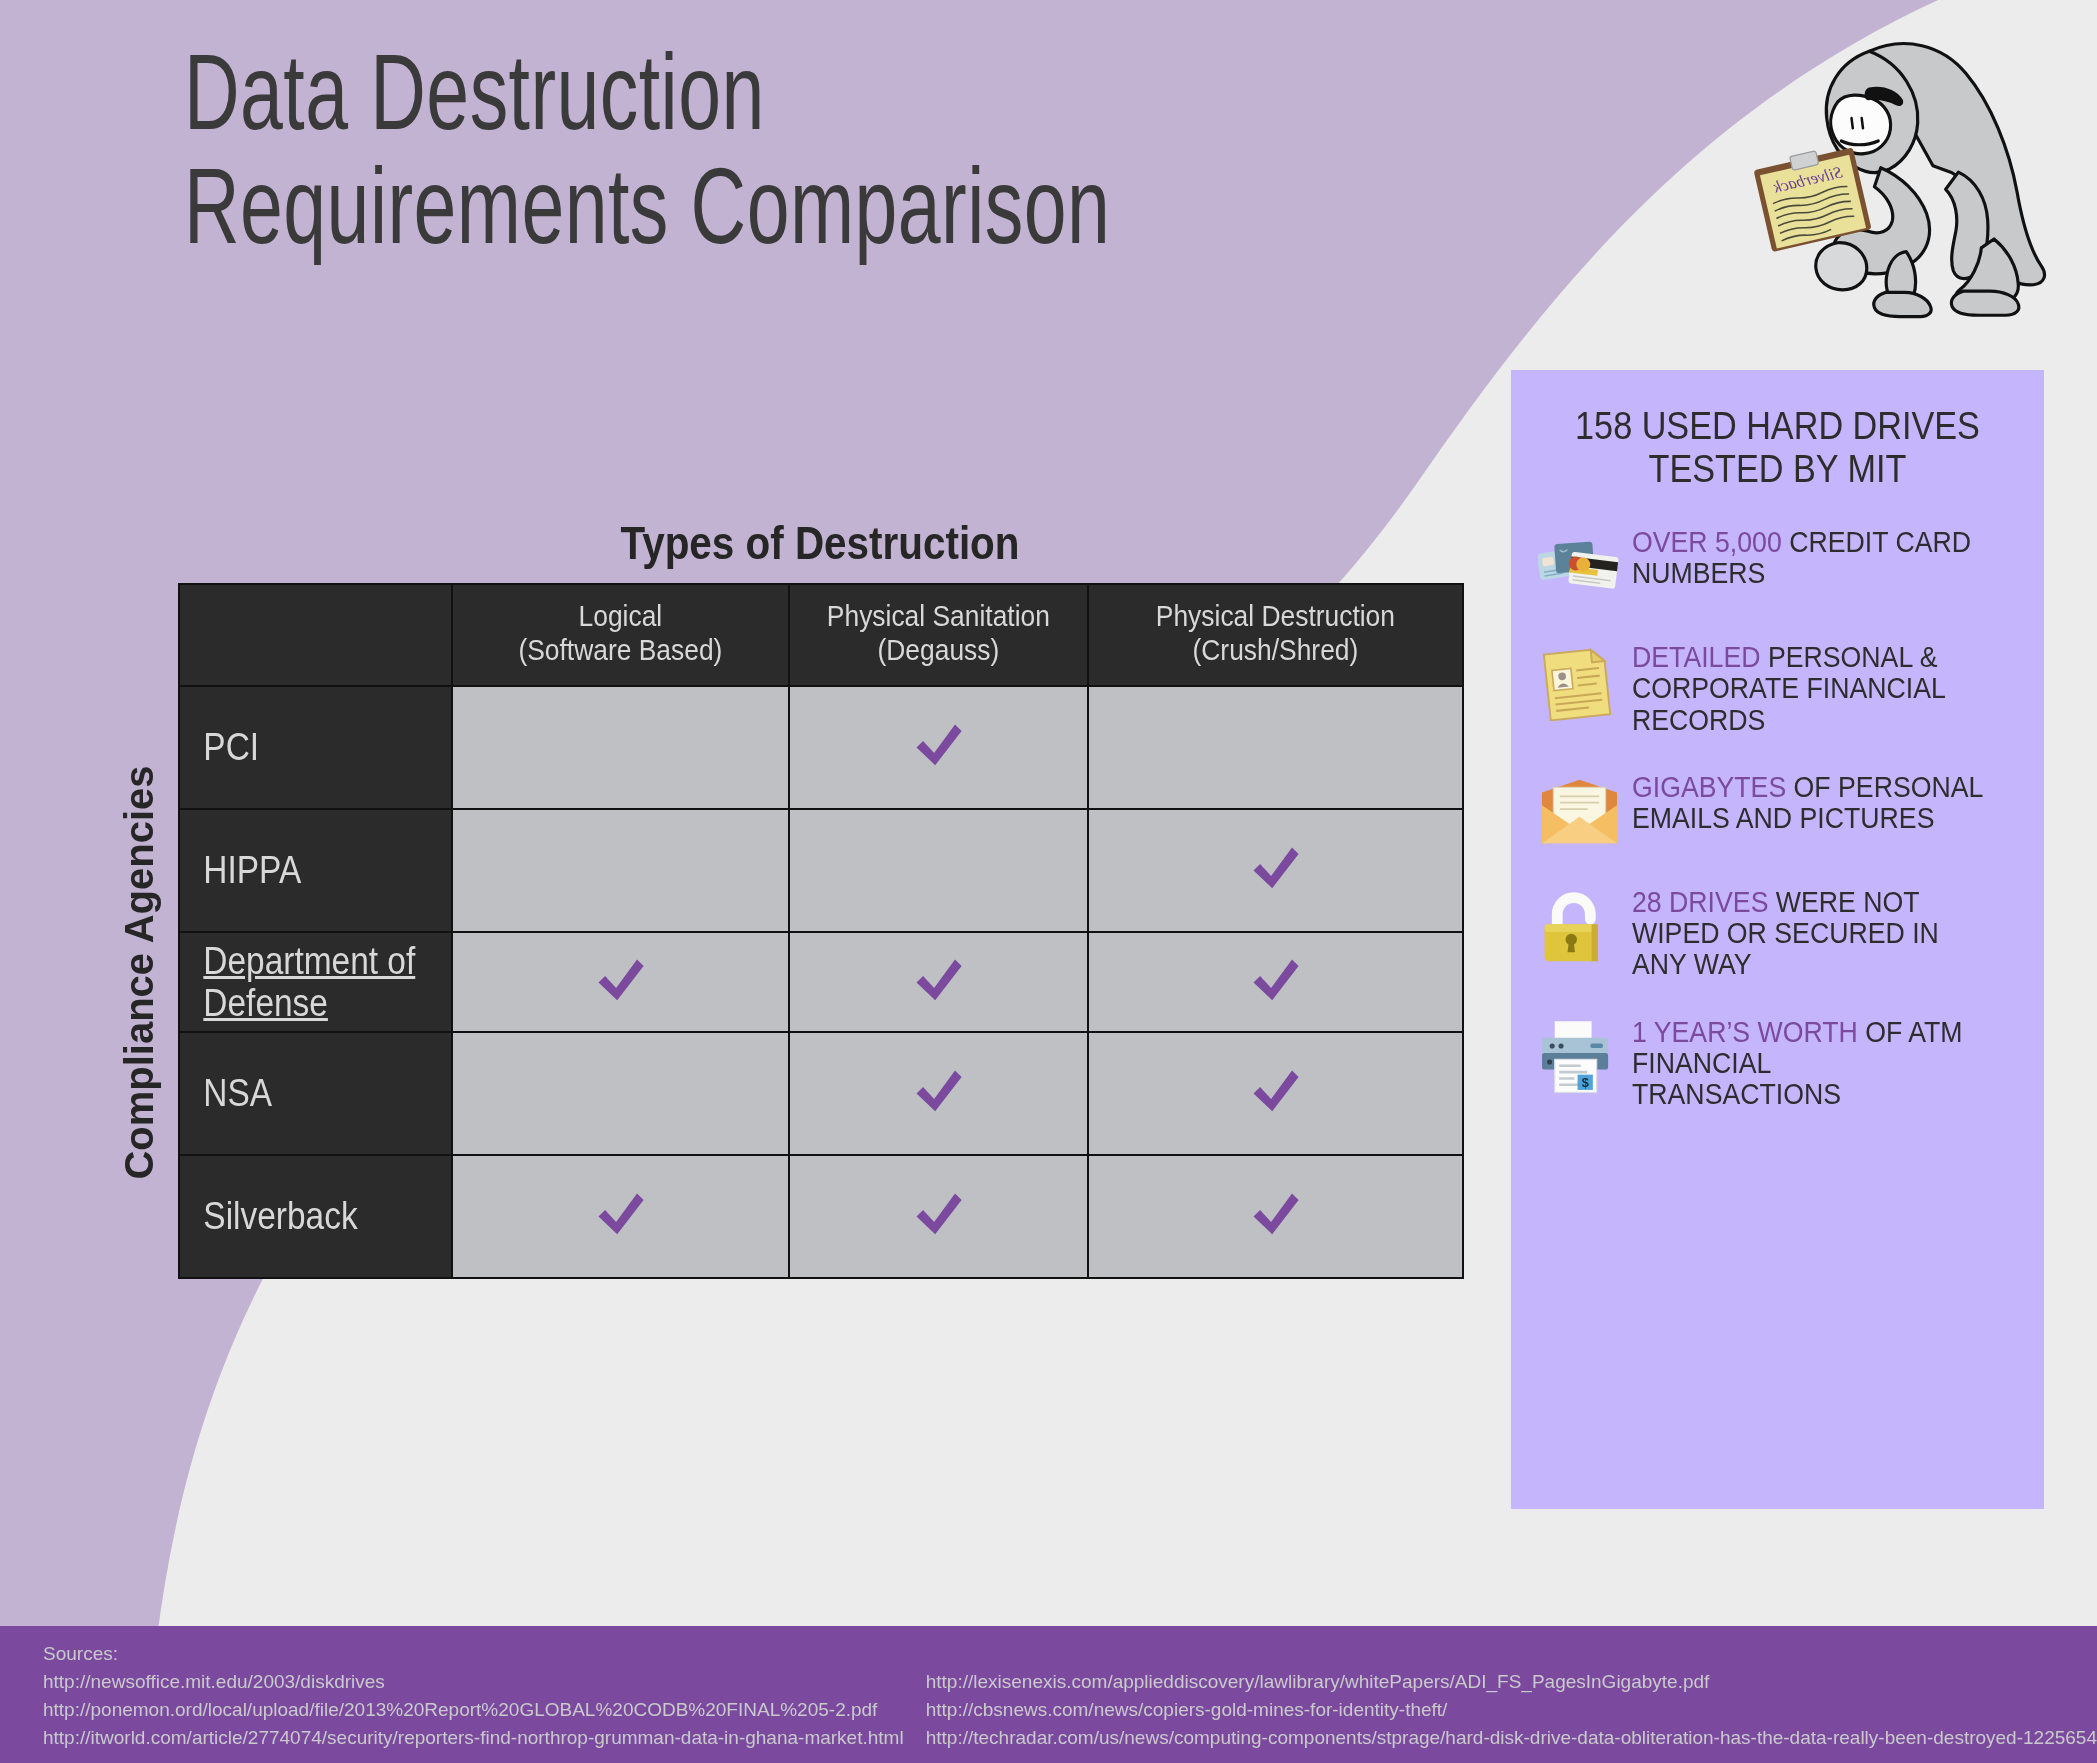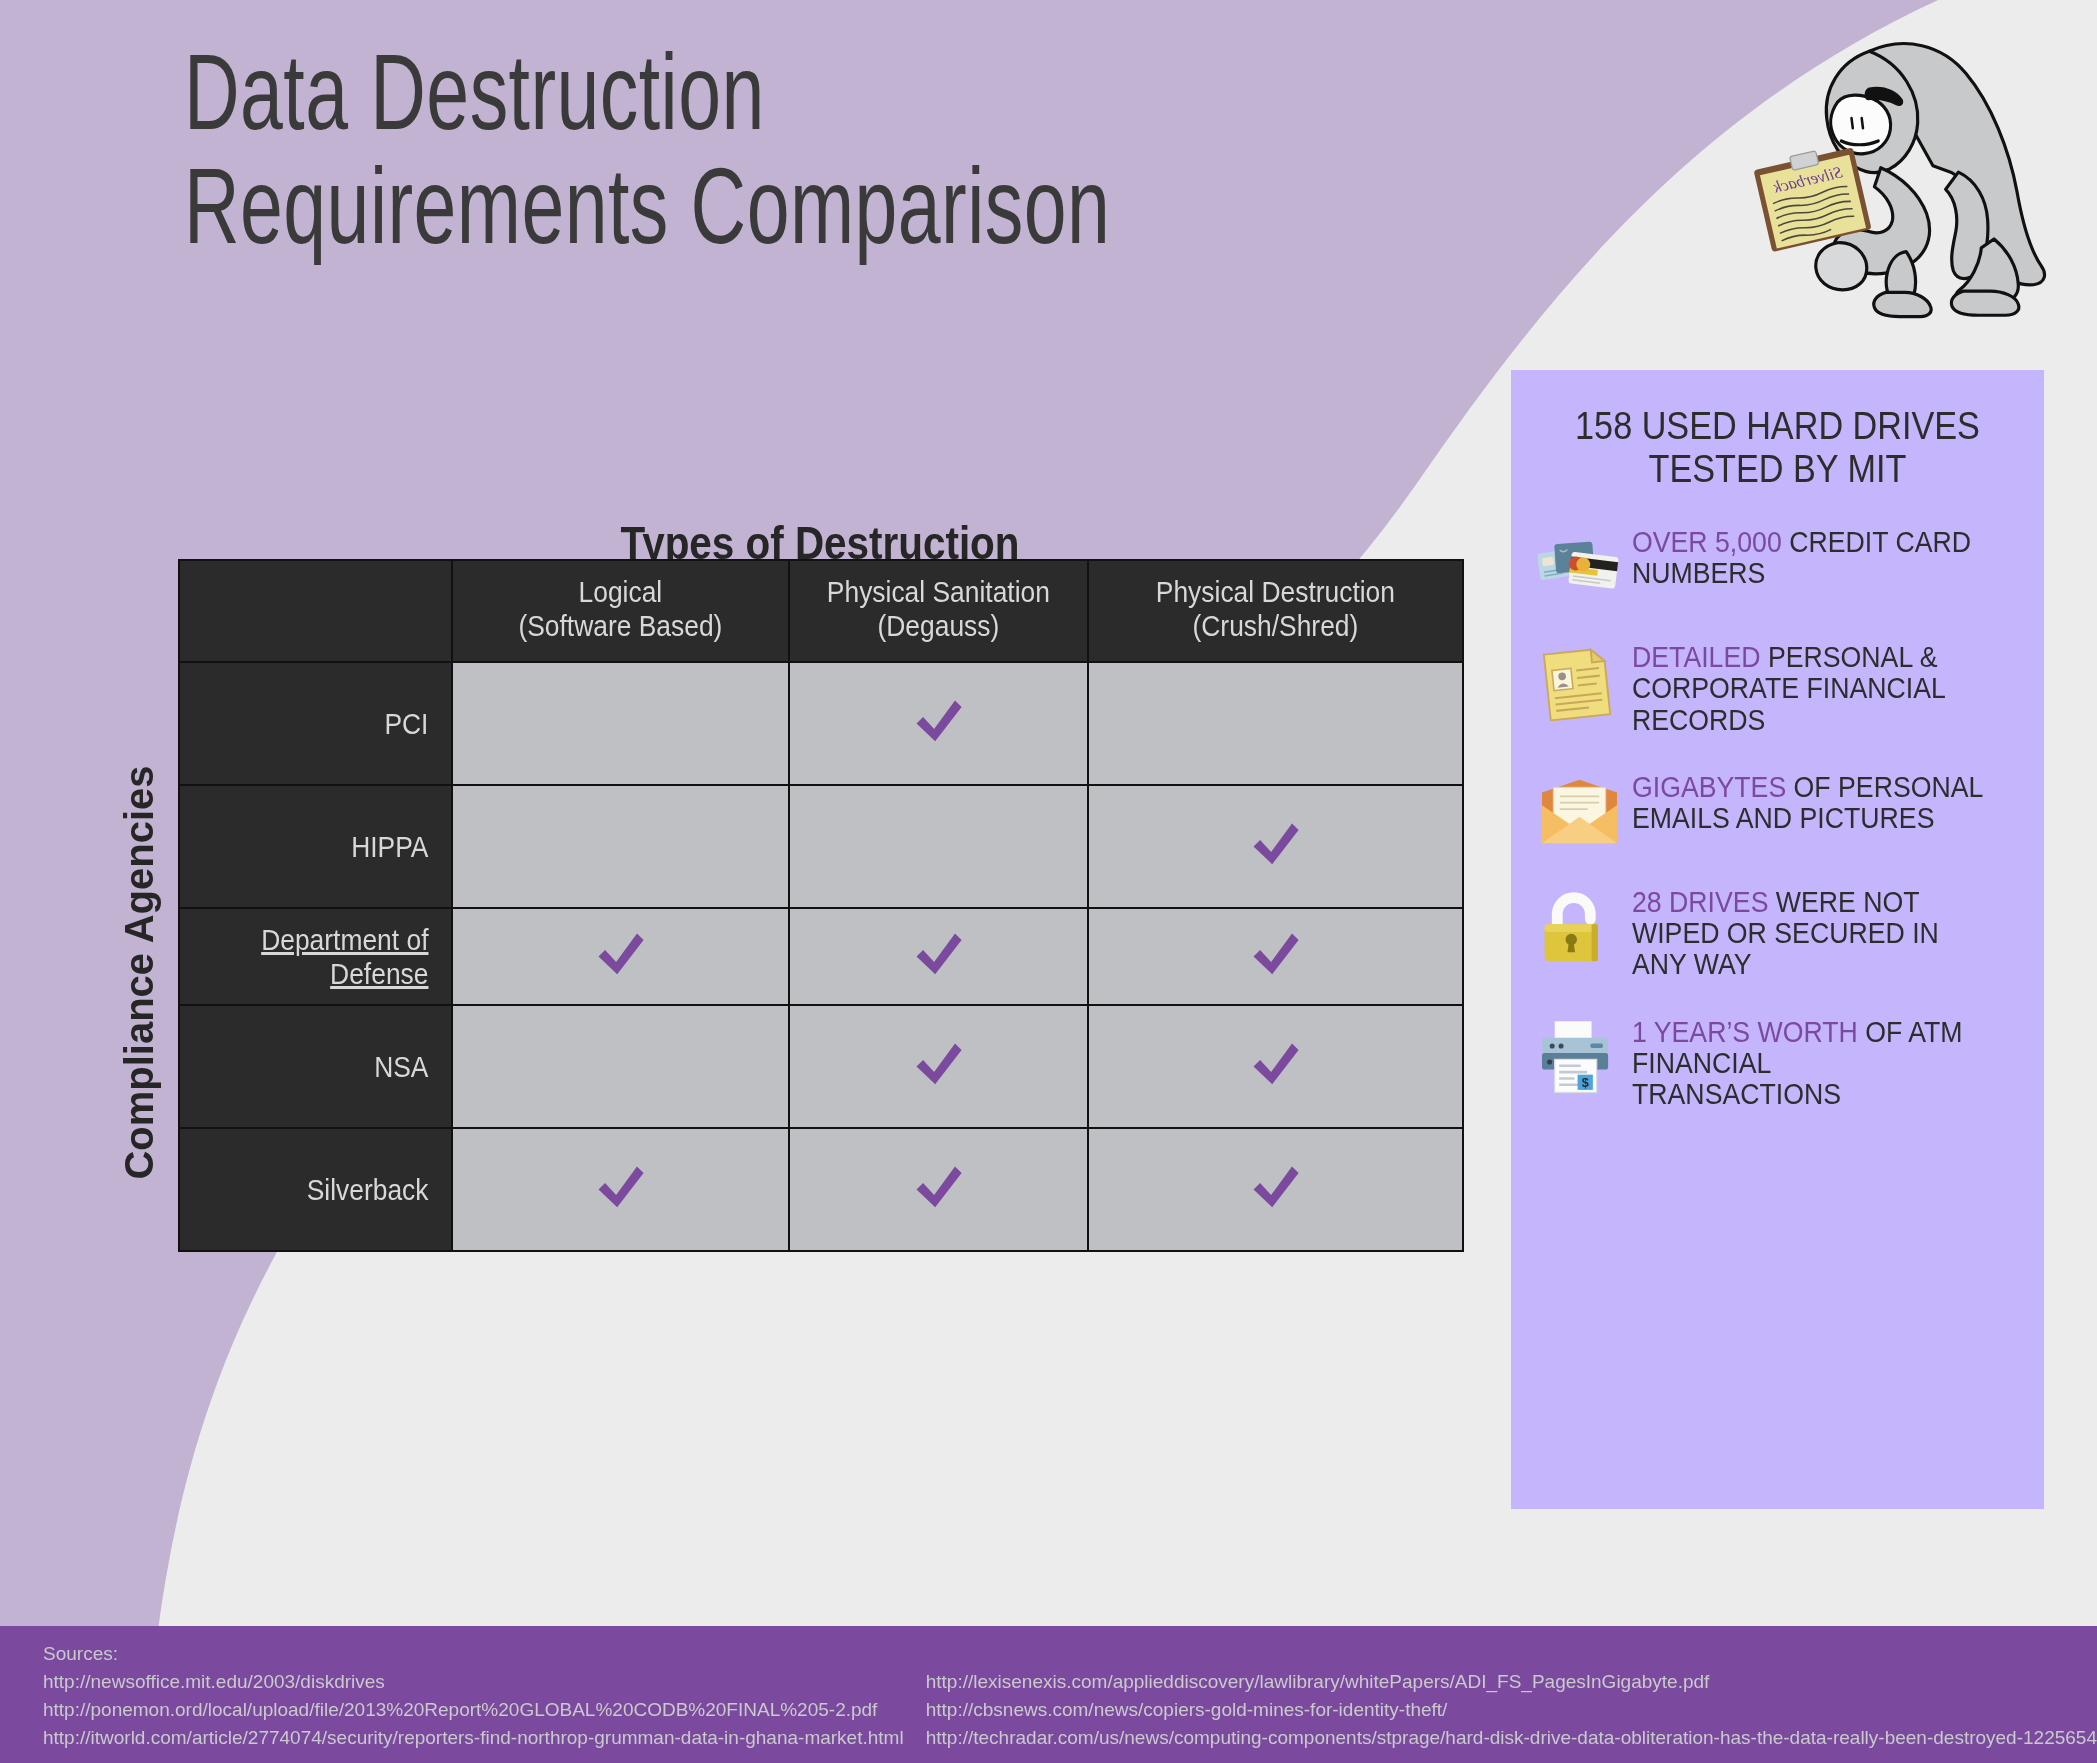--- a/index.html
+++ b/index.html
@@ -49,21 +49,21 @@
     text-align:center;
     color:#262626;
     font-size:40px;
     font-weight:bold;
     z-index:3;
     white-space:nowrap;
   }
 
   
   #comp-table {
-    position:absolute; left:178px; top:559px;
+    position:absolute; left:178px; top:583px;
     width:1284px;
     border-collapse:collapse;
     z-index:3;
     table-layout:fixed;
   }
   #comp-table th, #comp-table td { border:2.5px solid #111; }
   #comp-table thead th {
     background:#2B2B2B;
     color:#D8D8D8;
     font-size:30px;
@@ -72,24 +72,24 @@
     padding:14px 5.1px 19px;
     vertical-align:middle;
     text-align:center;
     transform:scaleX(1);
   }
   #comp-table thead th .hl { display:block; transform:scaleX(0.88); }
   #comp-table thead th.corner { background:#2B2B2B; border-top:2.5px solid #111; }
   #comp-table tbody th.rowlabel {
     background:#2B2B2B;
     color:#D8D8D8;
-    font-size:30px;
+    font-size:38px;
     font-weight:400;
     line-height:1.12;
-    text-align:right;
+    text-align:left;
     vertical-align:middle;
     padding:6.4px 7.6px;
     margin-left:39px;
   }
   #comp-table tbody th.rowlabel span { display:block; transform:scaleX(0.88); }
   #comp-table tbody td {
     background:#BEC0C4;
     text-align:center;
     vertical-align:middle;
     height:123px;

